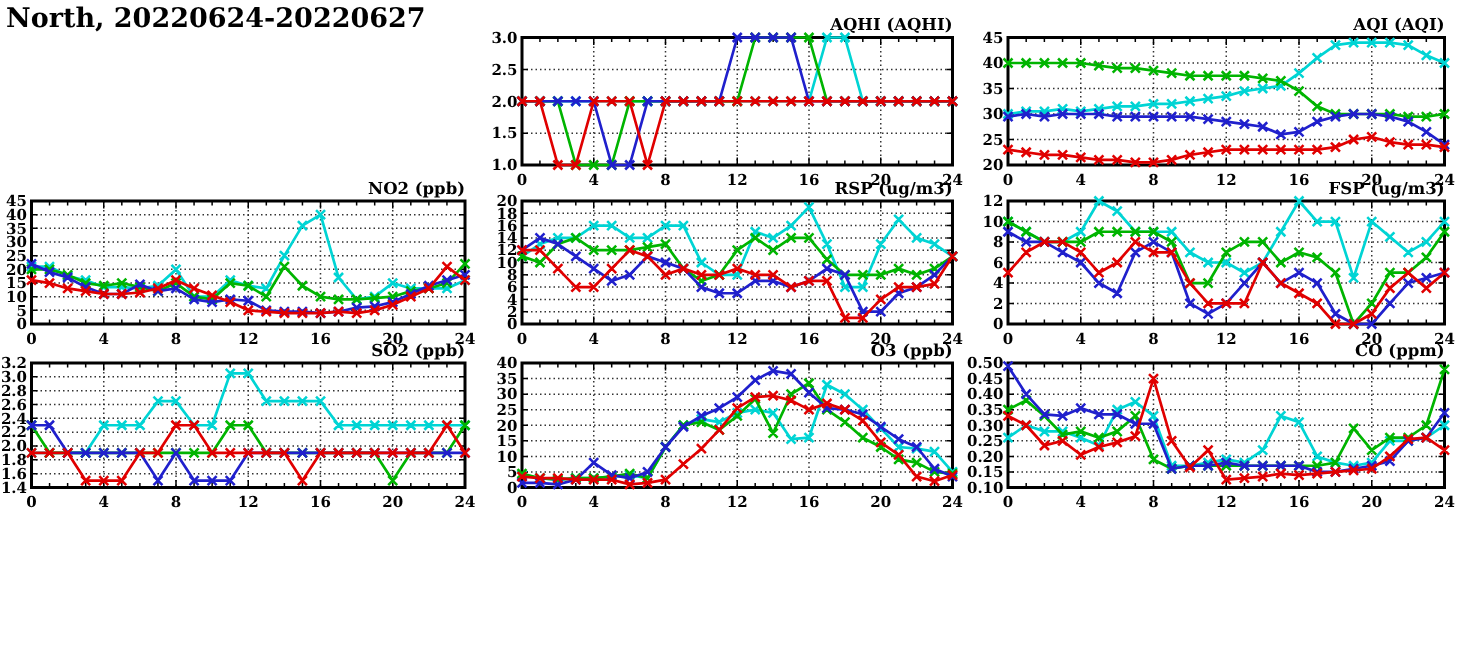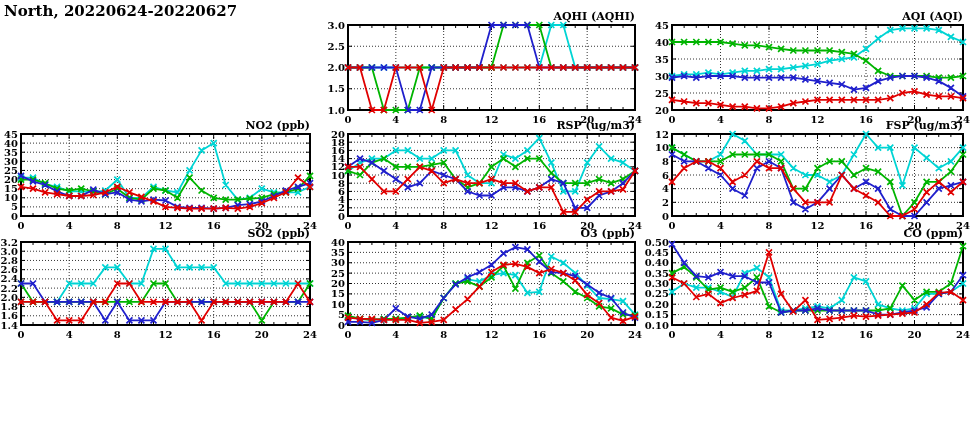--- a/index.html
+++ b/index.html
@@ -1,18 +1,18 @@
 <!DOCTYPE html>
 <html><head>
 <meta charset="utf-8">
 <style>
   html,body{margin:0;padding:0;background:#ffffff;}
   #app{position:relative;width:975px;height:447px;background:#ffffff;overflow:hidden;
        font-family:"DejaVu Serif", serif;}
-  #page-title{position:absolute;left:4px;top:2px;font-size:15px;font-weight:bold;color:#000;}
+  #page-title{position:absolute;left:4px;top:2px;font-size:18px;font-weight:bold;color:#000;}
   .chart{position:absolute;}
   .chart svg{display:block;}
 </style>
 </head>
 <body>
 
 <div id="app">
   <div id="page-title">North, 20220624-20220627</div>
   <div class="chart" id="chart-aqhi" style="left: 318px; top: 9px;">
       <svg width="325" height="117">

